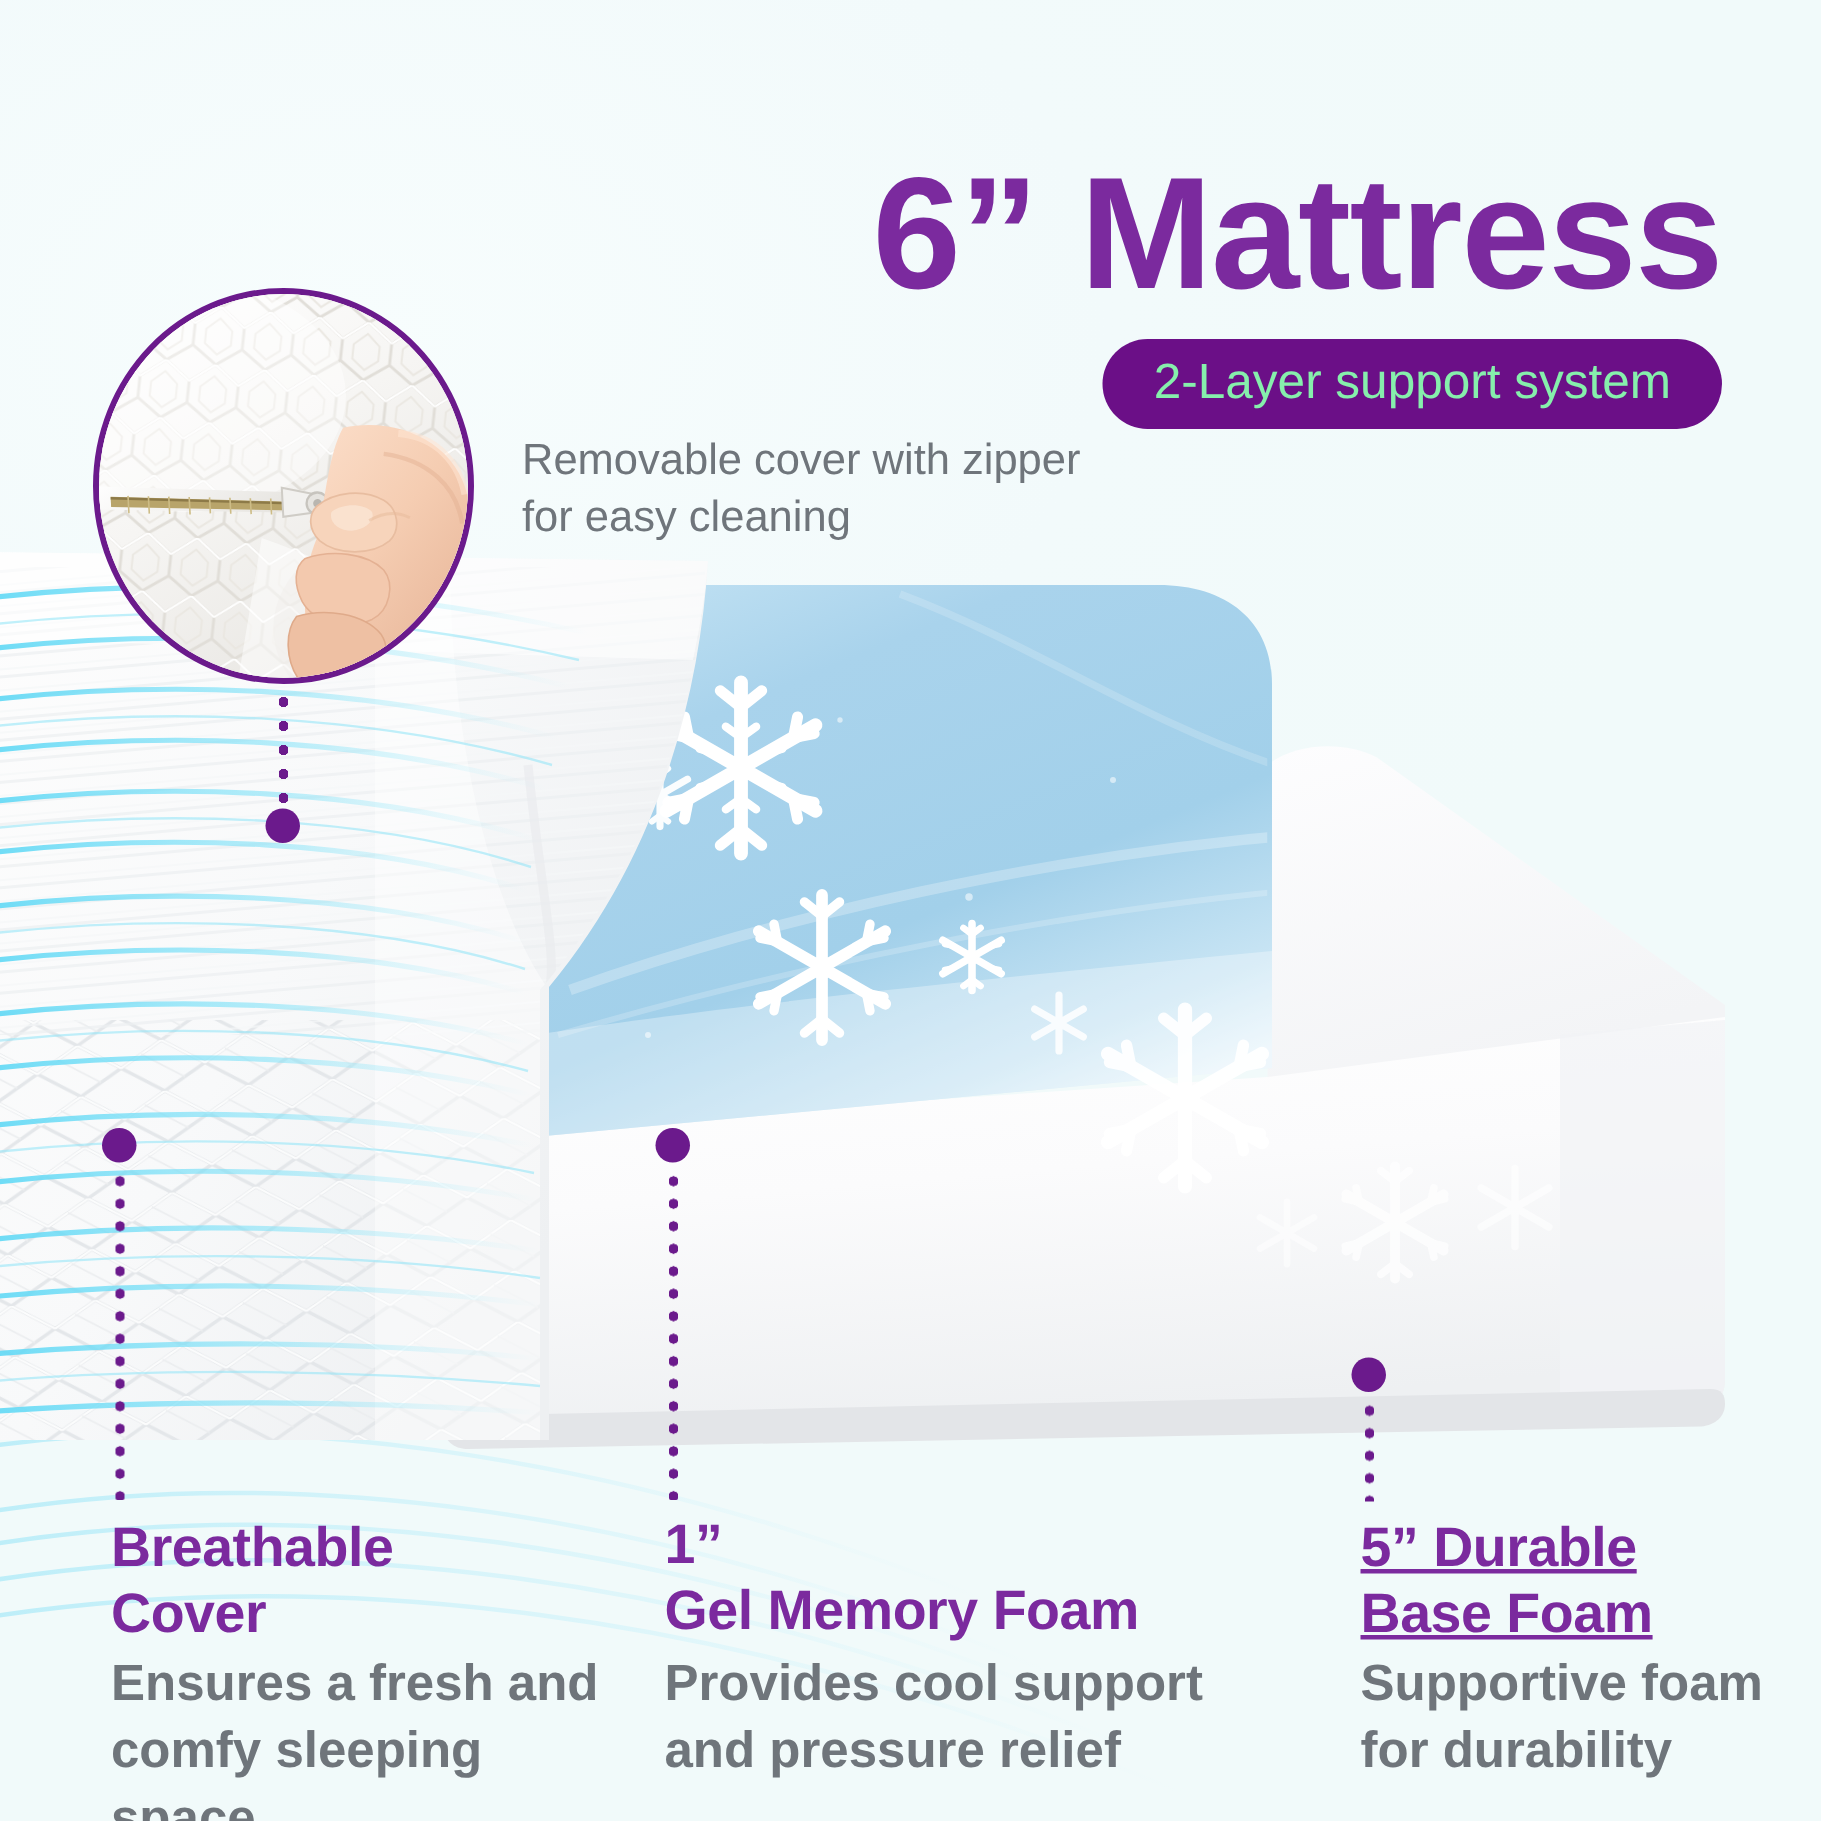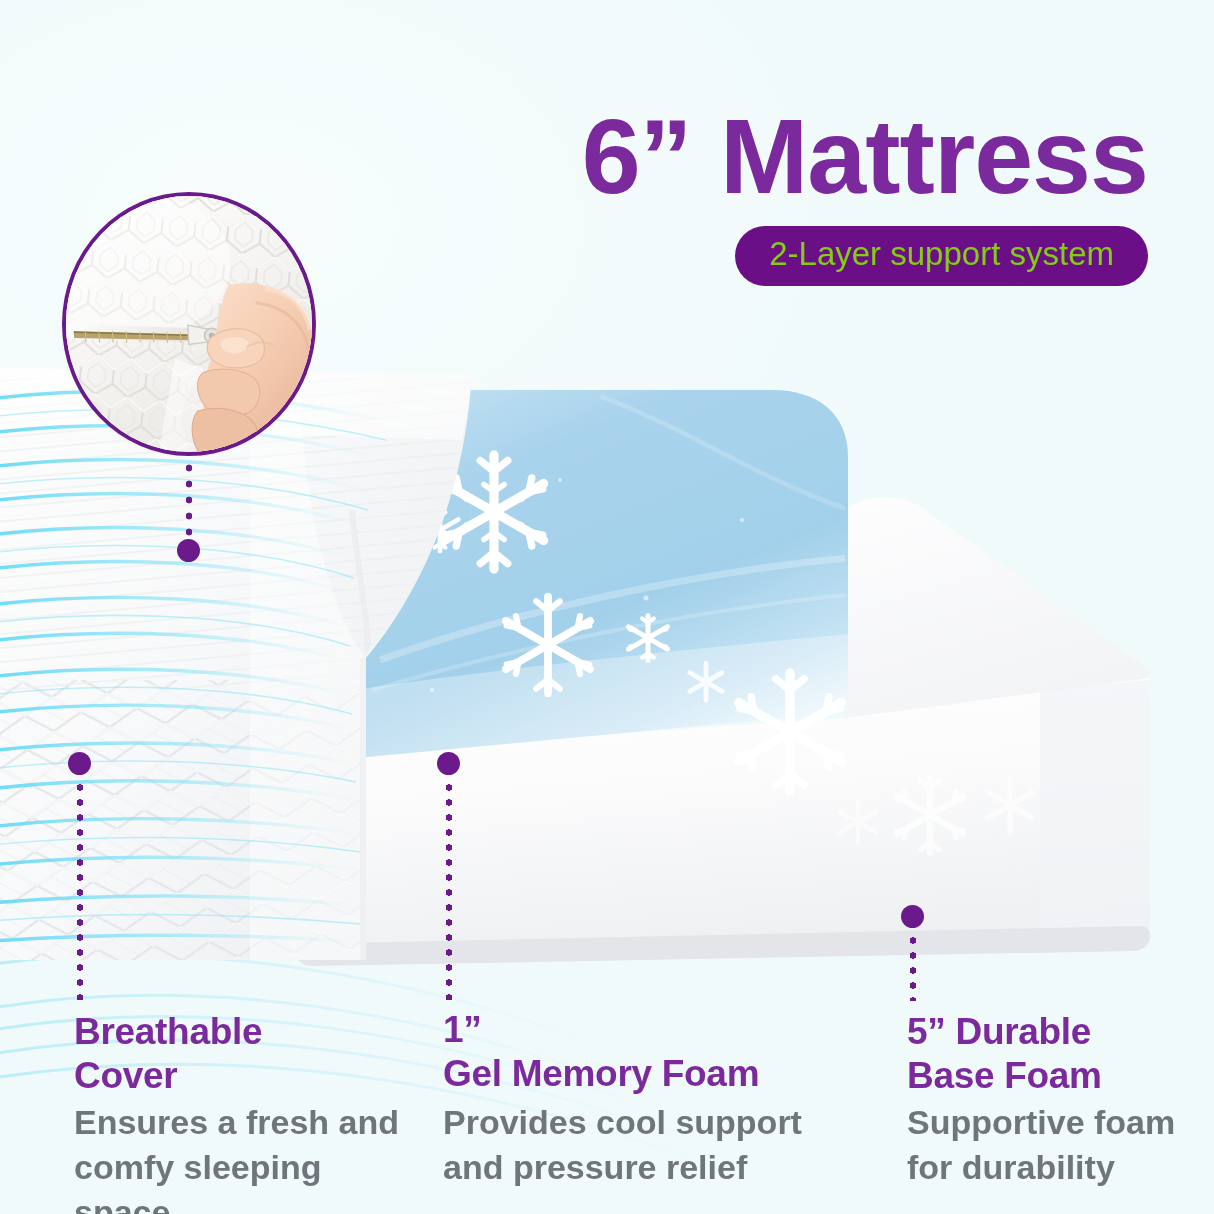--- a/index.html
+++ b/index.html
@@ -35,21 +35,21 @@
     font-size:106px;
     line-height:1.02;
     font-weight:bold;
     color:#7b2a9e;
     letter-spacing:-1px;
     white-space:nowrap;
   }
   .badge-row { display:flex; justify-content:flex-end; margin-top:16px; }
   .badge {
     background:#6b0f87;
-    color:#84cc16;
+    color:#86efac;
     font-size:33px;
     font-weight:normal;
     padding:10px 34px 13px 34px;
     border-radius:30px;
     white-space:nowrap;
     line-height:1.12;
   }
 
   
   .zip-circle {
@@ -425,20 +425,22 @@
                  C 128,252 128,232 136,222 Z" fill="#eec0a3" stroke="#dfaa8a" stroke-width="1.1"></path>
 
         <path d="M196,110 C 226,114 246,132 250,158" stroke="#e3b193" stroke-width="3" fill="none" opacity="0.5"></path>
         <path d="M186,156 C 196,150 206,150 214,154" stroke="#e8bb9d" stroke-width="2" fill="none" opacity="0.55"></path>
 
         <path d="M206,96 C 232,98 248,116 252,138" stroke="#ffe6d4" stroke-width="5" fill="none" opacity="0.55"></path>
       </g>
     </svg>
   </div>
 
+  <div class="zip-text" style="white-space:pre-line;">Removable cover with zipper
+for easy cleaning</div>
   <div class="zip-dotline"></div>
   <div class="zip-enddot"></div>
 
   <div class="callouts">
 
     <div class="callout">
       <div class="cal-dot" style="left:68px; top:752px;"></div>
       <div class="cal-line" style="left:77px; top:780px; height:220px;"></div>
       <div class="cal-title" style="left:74px; top:1010px; width:330px;">Breathable
 Cover</div>
@@ -451,20 +453,20 @@
       <div class="cal-line" style="left:446px; top:780px; height:220px;"></div>
       <div class="cal-title" style="left:443px; top:1008px; width:390px;">1”
 Gel Memory Foam</div>
       <div class="cal-desc" style="left:443px; top:1100px; width:390px;">Provides cool support
 and pressure relief</div>
     </div>
 
     <div class="callout">
       <div class="cal-dot" style="left:901px; top:905px;"></div>
       <div class="cal-line" style="left:910px; top:933px; height:68px;"></div>
-      <div class="cal-title" style="left:907px; top:1010px; width:300px;">5” Durable
+      <div class="cal-title" style="left:907px; top:1010px; width:300px;text-decoration:underline;">5” Durable
 Base Foam</div>
       <div class="cal-desc" style="left:907px; top:1100px; width:300px;">Supportive foam
 for durability</div>
     </div>
 
   </div>
 </div>
 
 </body></html>

